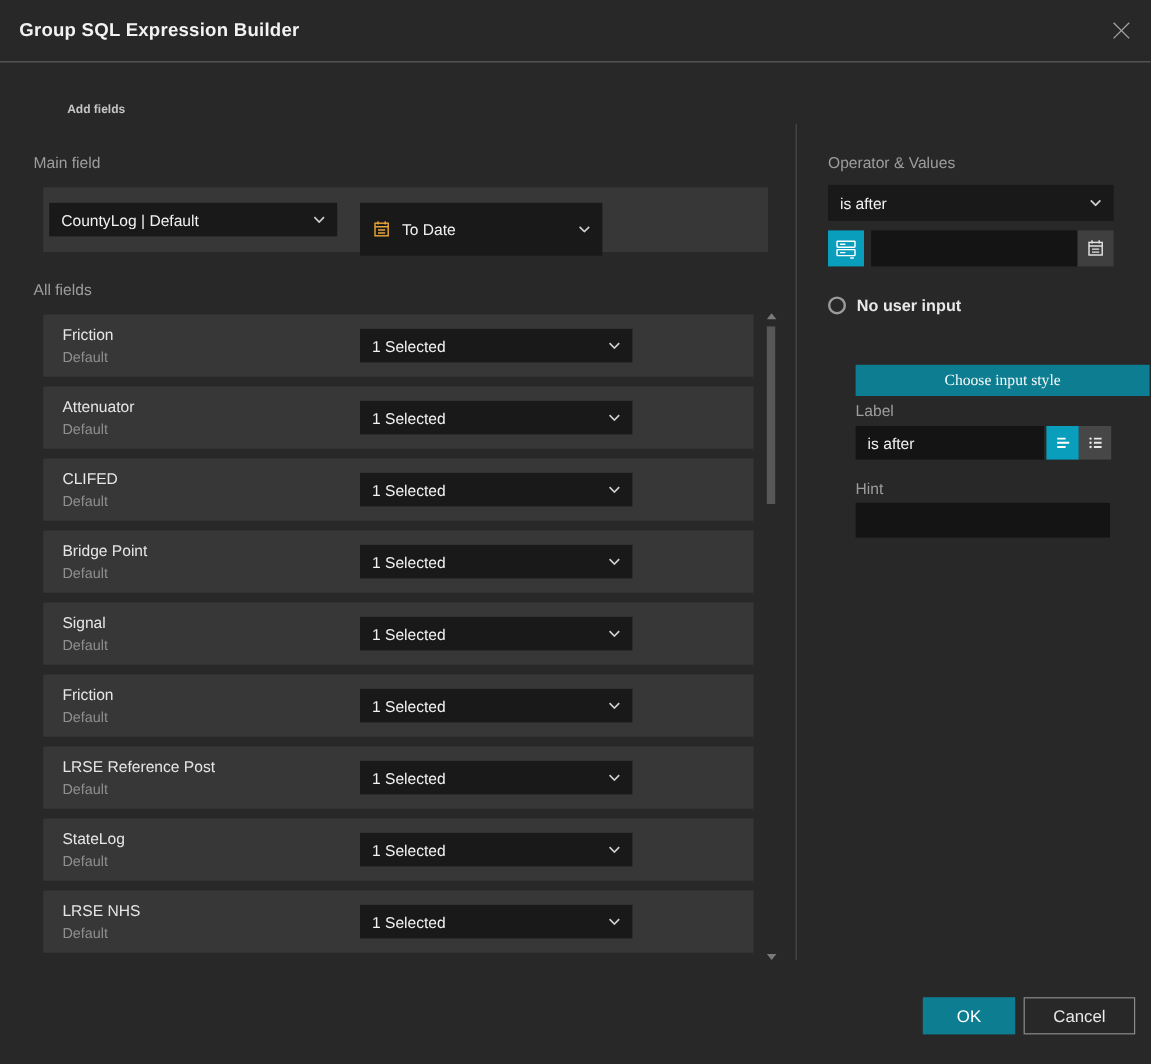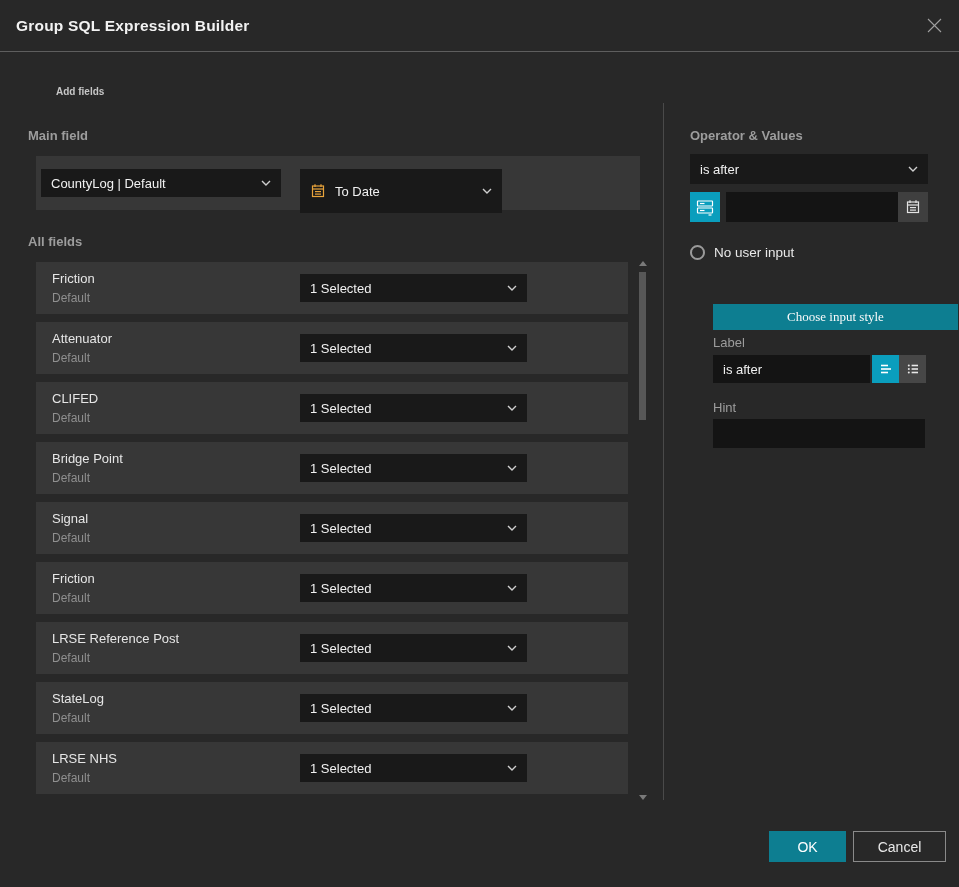--- a/index.html
+++ b/index.html
@@ -12,21 +12,21 @@
     overflow:hidden;
   }
 
   
   .dlg-header { position:absolute; top:0; left:0; width:959px; height:52px; border-bottom:1px solid var(--header_divider,#5e5e5e); }
   .dlg-title { position:absolute; left:16px; top:50%; transform:translateY(-50%); font-size:15.5px; font-weight:bold; color:#f2f2f2; letter-spacing:.2px; }
   .close-btn { position:absolute; right:14px; top:50%; transform:translateY(-50%); width:22px; height:22px; background:none; border:none; cursor:pointer; display:flex; align-items:center; justify-content:center; }
 
   
   .h-add-fields { position:absolute; left:28px; top:86px; font-size:10px; font-weight:bold; color:#c6c6c6;margin-left:28px; }
-  .sub-label { font-size:13px; font-weight:bold; color:#9d9d9d; }
+  .sub-label { font-size:13px; font-weight:normal; color:#9d9d9d; }
   .lbl-main-field { position:absolute; left:28px; top:128px; }
   .lbl-all-fields { position:absolute; left:28px; top:234px; }
   .lbl-operator  { position:absolute; left:690px; top:128px; }
 
   
   .select {
     background:var(--control_bg,#191919);
     color:#f1f1f1; font-size:13px;
     display:flex; align-items:center;
     padding:0 10px; cursor:pointer;
@@ -64,21 +64,21 @@
   
   .v-divider { position:absolute; left:663px; top:103px; width:1px; height:697px; background:var(--panel_divider,#4a4a4a); }
 
   
   .operator-select { position:absolute; left:690px; top:154px; width:238px; height:30px; }
   .value-type-btn { position:absolute; left:690px; top:192px; width:30px; height:30px; background:var(--accent_bright,#0a9ebd); border:none; cursor:pointer; display:flex; align-items:center; justify-content:center; }
   .value-input { position:absolute; left:726px; top:192px; width:172px; height:30px; }
   .cal-btn { position:absolute; left:898px; top:192px; width:30px; height:30px; background:var(--icon_button_bg,#3f3f3f); border:none; cursor:pointer; display:flex; align-items:center; justify-content:center; color:#e3e3e3; }
 
   .radio-group { position:absolute; left:690px; top:245px; width:240px; }
-  .radio-row { display:flex; align-items:flex-start; gap:9px; height:17px; margin-bottom:12px; cursor:pointer; }
+  .radio-row { display:flex; align-items:flex-end; gap:9px; height:17px; margin-bottom:12px; cursor:pointer;font-weight:bold; }
   .radio-circle { width:15px; height:15px; border-radius:50%; border:2px solid #9a9a9a; flex:0 0 auto; position:relative; }
   .radio-row.selected .radio-circle { border-color:var(--accent_bright,#0a9ebd); }
   .radio-row.selected .radio-circle::after { content:""; position:absolute; left:2.5px; top:2.5px; width:8px; height:8px; border-radius:50%; background:var(--accent_bright,#0a9ebd); }
   .radio-label { font-size:13.5px; color:#e8e8e8; }
 
   .choose-btn { position:absolute; left:713px; top:304px; width:245px; height:26px; background:var(--accent,#0d7e91); border:none; color:#fafafa; font-size:13px; font-family:Liberation Serif, serif; cursor:pointer; }
 
   .lbl-label { position:absolute; left:713px; top:335px; font-weight:normal; }
   .label-input { position:absolute; left:713px; top:355px; width:157px; height:28px; }
   .toggle-group { position:absolute; left:872px; top:355px; height:28px; display:flex; }

